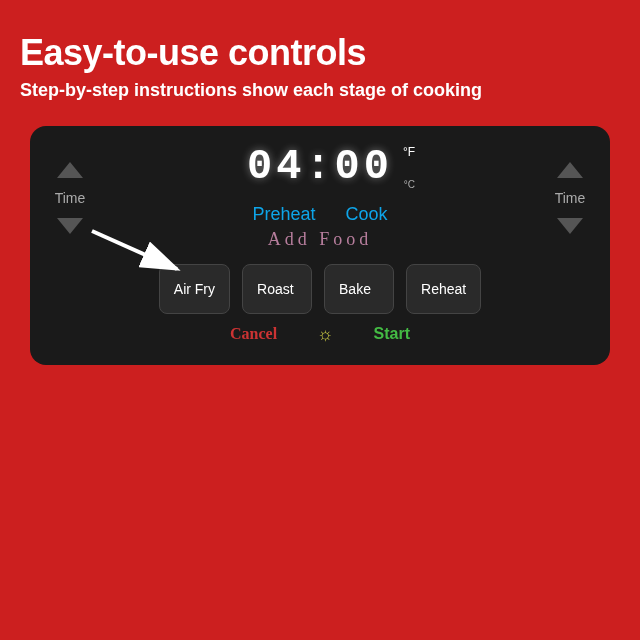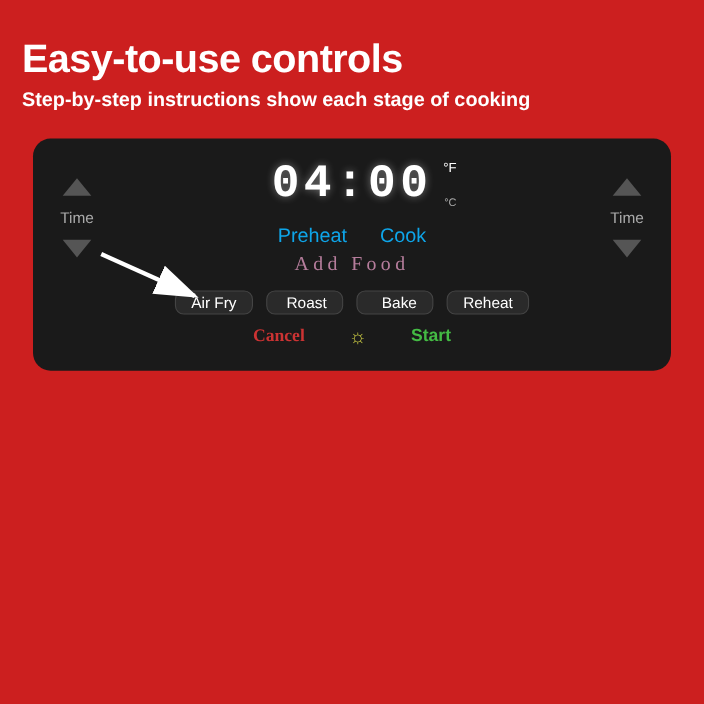--- a/index.html
+++ b/index.html
@@ -173,24 +173,24 @@
       gap: 12px;
       margin: 14px 0 10px 0;
     }
 
     .function-btn {
       background: #2a2a2a;
       border: 1px solid #444;
       border-radius: 8px;
       color: white;
       font-size: 14px;
-      padding: 2px 14px;
+      padding: 16px 14px;
       cursor: pointer;
       min-width: 70px;
-      text-align: right;
+      text-align: left;
     }
 
     .bottom-row {
       display: flex;
       justify-content: center;
       align-items: center;
       gap: 40px;
       margin-top: 4px;
     }
 

